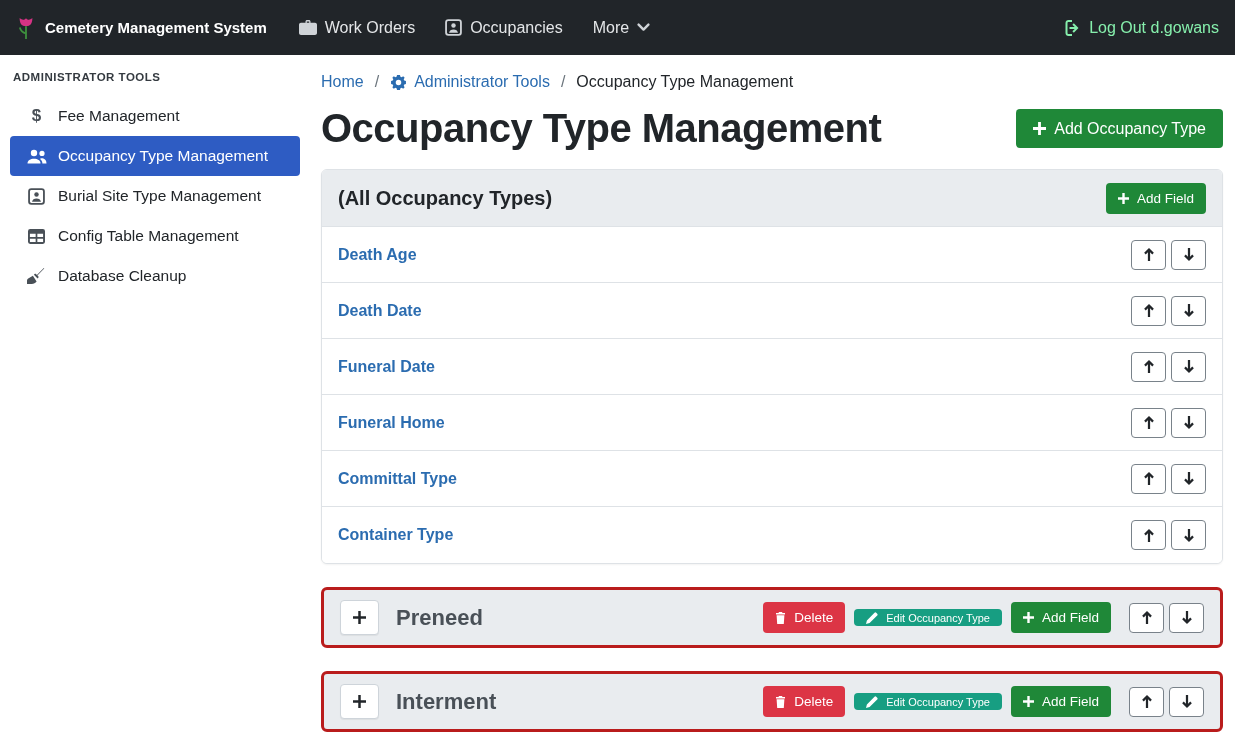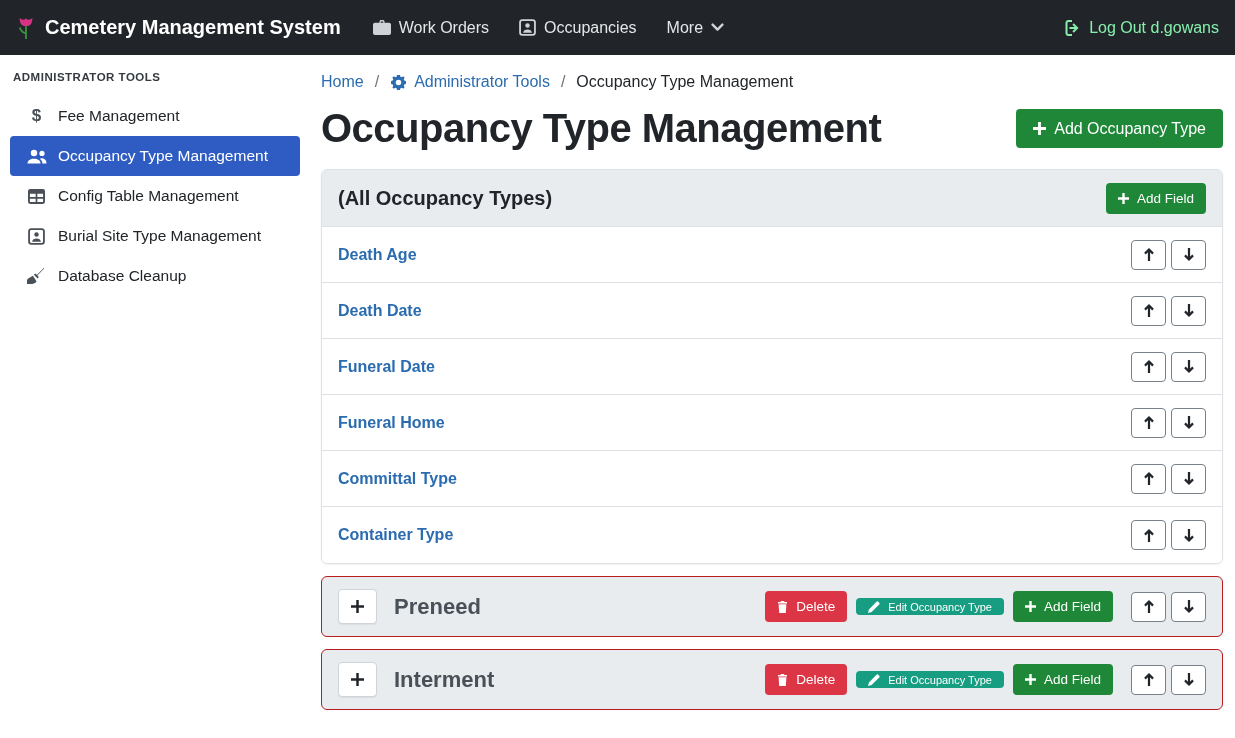--- a/index.html
+++ b/index.html
@@ -4,21 +4,21 @@
 <style>
   * { box-sizing: border-box; margin: 0; padding: 0; }
   html,body { width:1235px; height:738px; overflow:hidden; }
   body {
     background:#fff;
     font-family:"Liberation Sans","DejaVu Sans",sans-serif;
     color:#212529;
   }
   
   .navbar { height:55px; background:#212529; display:flex; align-items:center; padding:0 16px; color:#fff; }
-  .brand { display:flex; align-items:center; gap:9px; font-size:20px; font-weight:700; color:#fff; margin-right:32px; cursor:pointer; white-space:nowrap; }
+  .brand { display:flex; align-items:center; gap:9px; font-size:15px; font-weight:700; color:#fff; margin-right:32px; cursor:pointer; white-space:nowrap; }
   .nav-item { display:flex; align-items:center; gap:8px; color:#e4e6e8; font-size:16px; margin-right:30px; cursor:pointer; white-space:nowrap; }
   .nav-item .ni-ico { display:flex; color:#cfd3d7; }
   .navbar-spacer { flex:1; }
   .logout { display:flex; align-items:center; gap:9px; font-size:16px; color:#86efac; cursor:pointer; white-space:nowrap; }
   
   .layout { display:flex; height:683px; }
   .sidebar { width:310px; flex-shrink:0; padding:14px 10px 0; }
   .sidebar-heading { font-size:11.5px; font-weight:700; letter-spacing:.5px; color:#343a40; text-transform:uppercase; margin:2px 0 13px 3px; }
   .side-item { display:flex; align-items:center; height:40px; padding:0 8px 0 13px; border-radius:4px; font-size:15.5px; color:#212529; cursor:pointer; white-space:nowrap; }
   .side-item .ico { width:27px; display:flex; justify-content:center; align-items:center; color:#495057; margin-right:8px; flex-shrink:0; }
@@ -43,21 +43,21 @@
   .arrow-group { display:flex; gap:5px; }
   .down-rot { transform:rotate(180deg); }
   
   .card { margin-top:18px; border:1px solid #dee2e6; border-radius:6px; background:#fff; overflow:hidden; box-shadow:0 1px 2px rgba(0,0,0,.05); }
   .card-header { background:#e9ecef; border-bottom:1px solid #dee2e6; height:57px; padding:0 16px; display:flex; align-items:center; justify-content:space-between; }
   .card-title { font-size:20px; font-weight:700; color:#212529; }
   .field-row { display:flex; align-items:center; justify-content:space-between; height:56px; padding:0 16px; border-bottom:1px solid #dee2e6; background:#fff; }
   .field-row:last-child { border-bottom:none; }
   .field-link { color:#2b6cb0; font-weight:700; font-size:16px; cursor:pointer; }
   
-  .section { margin-top:12px; background:#e9ecef; border:1px solid #b91c1c; border-radius:6px; height:61px; padding:0 16px; display:flex; align-items:center; }
+  .section { margin-top:23px; background:#e9ecef; border:3px solid #b91c1c; border-radius:6px; height:61px; padding:0 16px; display:flex; align-items:center; }
   .expand-btn { width:39px; height:35px; background:#fff; border:1px solid #ced4da; border-radius:4px; display:flex; align-items:center; justify-content:center; cursor:pointer; box-shadow:0 1px 1px rgba(0,0,0,.06); color:#212529; flex-shrink:0; }
   .section-title { font-size:22px; font-weight:600; color:#495057; margin-left:17px; flex:1; }
   .section-actions { display:flex; align-items:center; gap:9px; }
   .section-actions .arrow-group { margin-left:9px; }
 </style>
 </head>
 <body>
 
 <div class="navbar">
   <div class="brand">
@@ -132,36 +132,36 @@
             <path d="M.5 14.5c0-3.1 2.9-4.7 6.5-4.7s6.5 1.6 6.5 4.7z" fill="currentColor"></path>
             <circle cx="15" cy="4.4" r="2.6" fill="currentColor"></circle>
             <path d="M14.4 9.3c2.9 0 5.1 1.4 5.1 5.2h-4.1c0-2-.9-3.5-2.5-4.5.4-.4 1-.7 1.5-.7z" fill="currentColor"></path>
           </svg>
       </span>
       <span>Occupancy Type Management</span>
     </div>
 
     <div class="side-item">
       <span class="ico">
-        <svg width="17" height="15" viewBox="0 0 16 14">
-            <path fill-rule="evenodd" fill="currentColor" d="M2 0h12a2 2 0 0 1 2 2v10a2 2 0 0 1-2 2H2a2 2 0 0 1-2-2V2a2 2 0 0 1 2-2zm-.2 4.5v3h5.4v-3H1.8zm7 0v3h5.4v-3H8.8zm-7 4.6v3h5.4v-3H1.8zm7 0v3h5.4v-3H8.8z"></path>
-          </svg>
-      </span>
-      <span>Config Table Management</span>
-    </div>
-
-    <div class="side-item">
-      <span class="ico">
         <svg width="17" height="17" viewBox="0 0 16 16">
             <rect x="1" y="1" width="14" height="14" rx="2.2" fill="none" stroke="currentColor" stroke-width="1.7"></rect>
             <circle cx="8" cy="6.1" r="2.1" fill="currentColor"></circle>
             <path d="M3.8 13c.3-2 2-3.1 4.2-3.1s3.9 1.1 4.2 3.1z" fill="currentColor"></path>
           </svg>
       </span>
       <span>Burial Site Type Management</span>
+    </div>
+
+    <div class="side-item">
+      <span class="ico">
+        <svg width="17" height="15" viewBox="0 0 16 14">
+            <path fill-rule="evenodd" fill="currentColor" d="M2 0h12a2 2 0 0 1 2 2v10a2 2 0 0 1-2 2H2a2 2 0 0 1-2-2V2a2 2 0 0 1 2-2zm-.2 4.5v3h5.4v-3H1.8zm7 0v3h5.4v-3H8.8zm-7 4.6v3h5.4v-3H1.8zm7 0v3h5.4v-3H8.8z"></path>
+          </svg>
+      </span>
+      <span>Config Table Management</span>
     </div>
 
     <div class="side-item">
       <span class="ico">
         <svg width="19" height="16" viewBox="0 0 19 16">
             <path fill="currentColor" d="M18.2 1.4 16.8 0l-6.9 6.9-.9-.9c-.4-.4-1-.4-1.4 0l-.7.7 3.7 3.7.7-.7c.4-.4.4-1 0-1.4l-.9-.9 6.8-7z"></path>
             <path fill="currentColor" d="M5.9 7.7 1.2 10.6c-.7.4-1.1 1-1.2 1.8L0 16h4.7c2 0 3.8-1.2 4.9-2.5L5.9 7.7z"></path>
           </svg>
       </span>
       <span>Database Cleanup</span>

